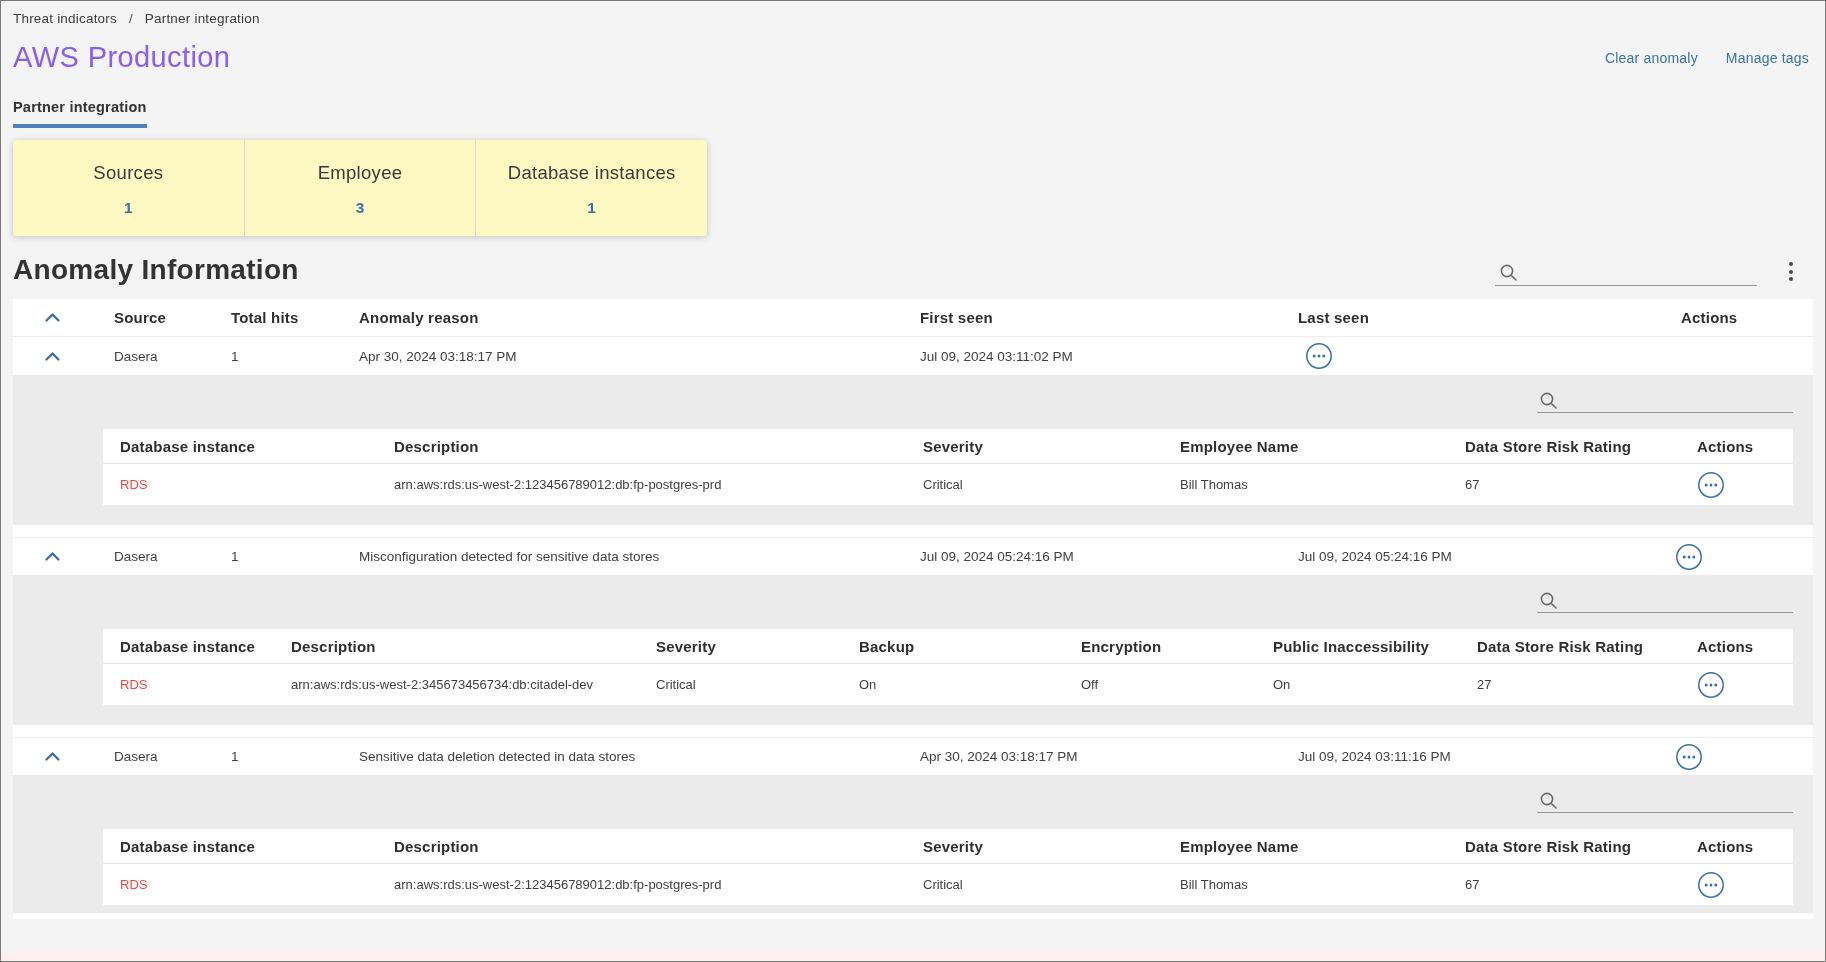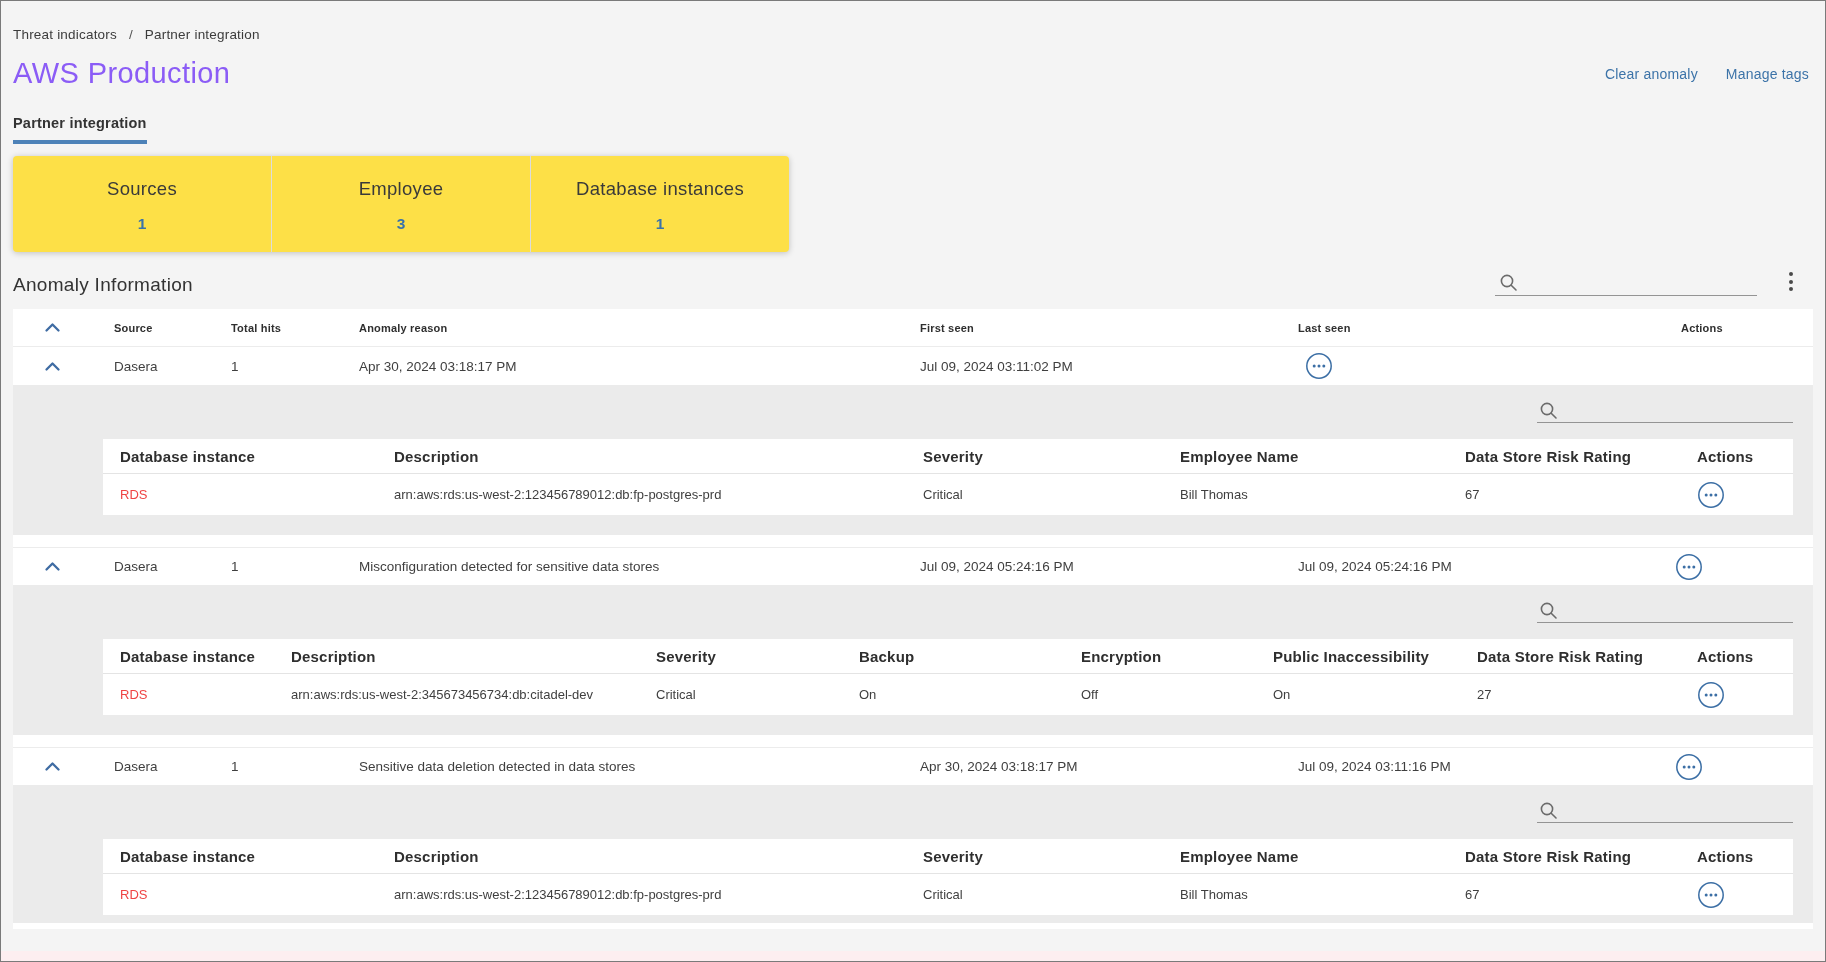--- a/index.html
+++ b/index.html
@@ -6,58 +6,58 @@
   html,body { background:#e9e9e9; }
   .viewport {
     width: 1826px; height: 962px; position: relative; overflow: hidden;
     background: #f4f4f4; border: 1px solid #7a7a7a;
     font-family: "Liberation Sans", "DejaVu Sans", sans-serif;
     color: #3d3d3d;
   }
   .content { padding: 0 12px; }
 
   
-  .breadcrumb { padding-top: 26px; font-size: 13.5px; color: #3c3c3c; letter-spacing:.2px; }
+  .breadcrumb { padding-top: 10px; font-size: 13.5px; color: #3c3c3c; letter-spacing:.2px; }
   .breadcrumb .sep { margin: 0 8px; color: #555; }
 
   
   .title-row { display:flex; justify-content:space-between; align-items:center; margin-top:15px; }
   .page-title { font-size:29px; font-weight:400; color:#8b5cf6; letter-spacing:.4px; }
   .header-actions { display:flex; gap:28px; padding-right:4px; }
   .header-actions a { color:#3c73a8; font-weight:400; font-size:14px; letter-spacing:.2px; text-decoration:none; cursor:pointer; }
 
   
   .tabbar { margin-top:24px; }
   .tab { display:inline-block; font-size:14.5px; font-weight:700; color:#333;
          padding-bottom:9px; border-bottom:4px solid #4d82b8; letter-spacing:.2px; cursor:pointer; }
 
   
-  .cards { margin-top:12px; display:flex; width:776px; background:#fde047; border-radius:4px;
+  .cards { margin-top:12px; display:flex; width:694px; background:#fef9c3; border-radius:4px;
            box-shadow: 0 1px 6px rgba(0,0,0,.22); }
   .card { flex:1; text-align:center; padding:22px 0 19px; }
   .card + .card { border-left:1px solid #dcdcdc; }
   .card-label { font-size:18.5px; color:#3a3a3a; letter-spacing:.3px; }
   .card-value { margin-top:15px; font-size:15.5px; font-weight:700; color:#3b73a9; }
 
   
   .section-row { margin-top:18px; display:flex; justify-content:space-between; align-items:flex-end; }
-  .section-title { font-size:19px; font-weight:400; color:#333; letter-spacing:.3px; }
+  .section-title { font-size:28px; font-weight:700; color:#333; letter-spacing:.3px; }
   .section-tools { display:flex; align-items:flex-end; gap:26px; padding-right:14px; }
   .search { display:flex; align-items:flex-end; border-bottom:1px solid #949494; width:262px; padding:0 0 3px 4px; }
   .search svg { flex:0 0 auto; }
   .search input { border:none; outline:none; background:transparent; flex:1; min-width:0;
                   font-size:14px; margin-left:8px; font-family:inherit; color:#333; }
   .kebab { display:flex; flex-direction:column; gap:3.5px; padding:2px 6px; margin-bottom:3px; cursor:pointer; }
   .kebab .dot { width:4px; height:4px; border-radius:50%; background:#4a4a4a; }
 
   
   .table-card { background:#fff; margin-top:13px; padding-bottom:6px; }
   .main-grid { display:grid; grid-template-columns:101px 117px 128px 561px 378px 370px 1fr; align-items:center; }
   .main-header { height:38px; border-bottom:1px solid #ececec; }
-  .main-header .hcell { font-weight:700; font-size:11px; color:#2f2f2f; letter-spacing:.2px; }
+  .main-header .hcell { font-weight:700; font-size:15px; color:#2f2f2f; letter-spacing:.2px; }
   .main-row { height:38px; font-size:13.5px; color:#3f3f3f; }
   .main-row.bordered { border-top:1px solid #ececec; }
   .expander { padding-left:31px; display:flex; align-items:center; cursor:pointer; }
   .actions-hcell { padding-left:13px; }
   .actions-cell { padding-left:7px; }
   .icon-btn { background:none; border:none; cursor:pointer; display:flex; align-items:center; padding:0; }
 
   
   .panel { background:#ebebeb; padding:16px 20px 20px 90px; }
   .panel.last { padding-bottom:8px; }

